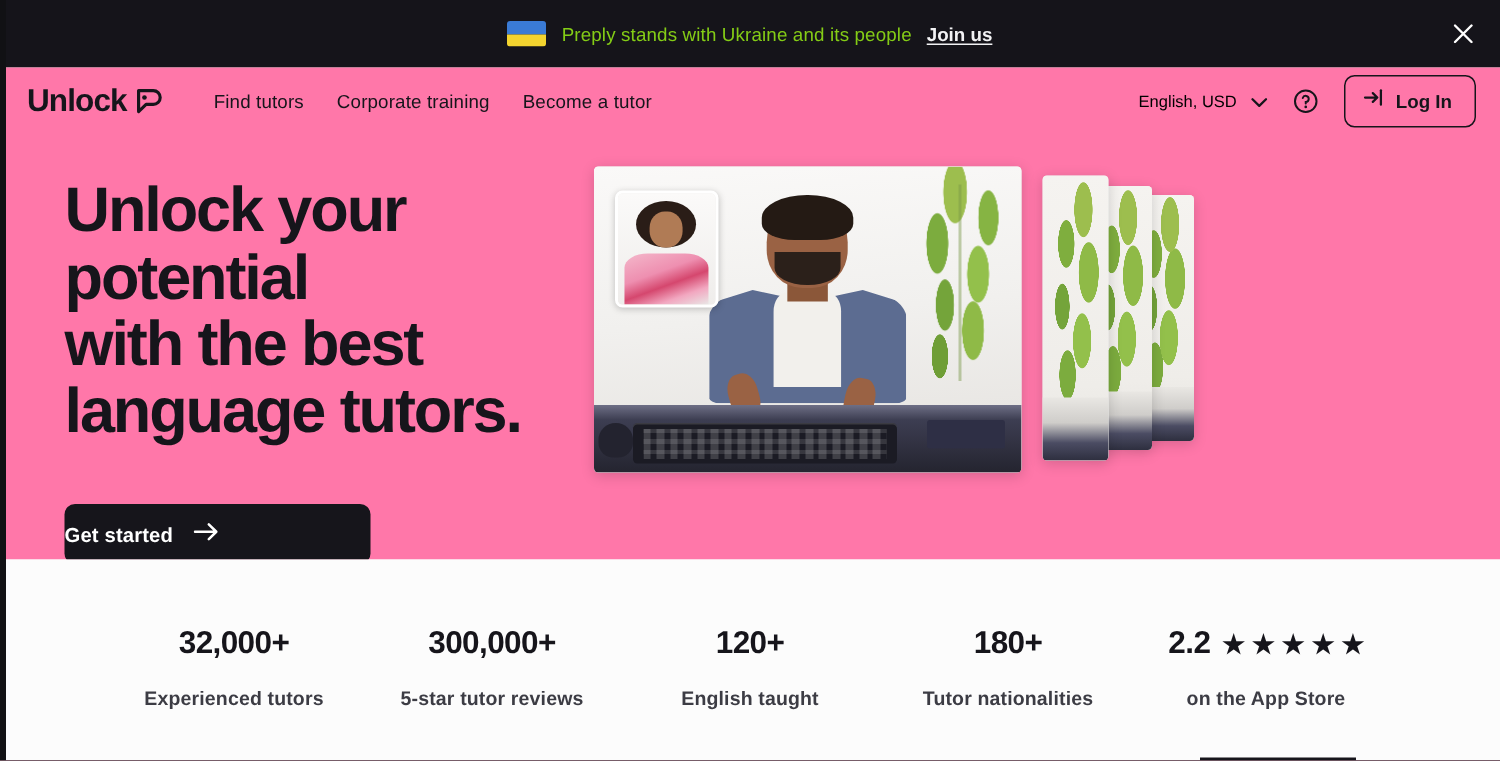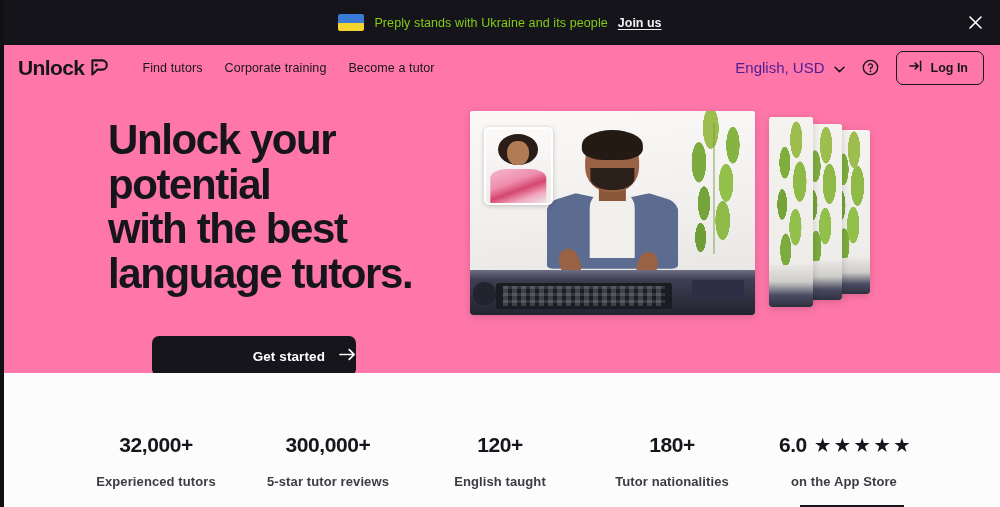--- a/index.html
+++ b/index.html
@@ -63,44 +63,43 @@
 
   .nav-links { display:flex; align-items:center; gap:22px; }
   .nav-link {
     font-size:12.5px; color:#16151B; cursor:pointer; white-space:nowrap;
     letter-spacing:.1px;
   }
   .nav-right { margin-left:auto; display:flex; align-items:center; gap:17px; }
   .locale {
     display:flex; align-items:center; gap:9px; cursor:pointer;
   }
-  .locale-label { font-size:15px; color:#4c1d95; white-space:nowrap; }
+  .locale-label { font-size:11px; color:#000000; white-space:nowrap; }
   .help-icon { width:17px; height:17px; cursor:pointer; display:block; }
   .login-btn {
     display:flex; align-items:center; gap:8px;
     border:1.4px solid #16151B; border-radius:7px;
     padding:7px 15px 7px 12px; cursor:pointer; background:transparent;
   }
   .login-label { font-size:12.5px; font-weight:700; color:#16151B; white-space:nowrap; }
 
   
   .hero-body { position:relative; display:flex; padding:14px 0 0 0; }
-  .hero-left { padding-left:108px; padding-top:14px; width:470px; }
+  .hero-left { padding-left:43px; padding-top:14px; width:396px; }
   .headline {
     font-size:42px; line-height:1.06; font-weight:800;
     color:#16151B; letter-spacing:-1.4px;
   }
   .cta-btn {
     margin-top:40px;
     width:204px; height:40px;
     background:#16151B; color:#FFFFFF;
     border:none; border-radius:7px;
-    display:flex; align-items:center; justify-content:flex-end; gap:14px;
+    display:flex; align-items:center; justify-content:flex-start; gap:14px;
     cursor:pointer;
-    margin-left:44px;
   }
   .cta-label { font-size:13.5px; font-weight:700; letter-spacing:.1px; }
 
   
   .hero-right { position:relative; flex:1; }
   .slide {
     position:absolute; border-radius:3px; overflow:hidden;
     background:#EFEFEF;
     box-shadow:0 2px 9px rgba(0,0,0,.16);
   }
@@ -224,21 +223,21 @@
     position:absolute; left:50%; bottom:0; transform:translateX(-50%);
     width:86%; height:46%; border-radius:28% 28% 0 0;
     background:linear-gradient(160deg,#F4B8CB 0%,#EE8FB0 38%,#D5476E 58%,#F2A7C0 78%,#E9E7E6 100%);
   }
 
   
   .stats {
     position:relative; width:100%; height:auto;
     background:#FCFCFC;
     display:flex; align-items:flex-start; justify-content:center;
-    gap:0; padding:60px 70px 0 70px;
+    gap:0; padding:44px 70px 0 70px;
   }
   .stat { flex:1; text-align:center; }
   .stat-value {
     font-size:21px; font-weight:800; color:#16151B;
     letter-spacing:-.4px; line-height:1.15;
     display:flex; align-items:center; justify-content:center; gap:3px;
   }
   .stat-label {
     margin-top:17px; font-size:13px; color:#3C3C44; letter-spacing:.1px;font-weight:bold;
   }
@@ -406,21 +405,21 @@
       <div class="stat-label">English taught</div>
     </div>
 
     <div class="stat">
       <div class="stat-value">180+</div>
       <div class="stat-label">Tutor nationalities</div>
     </div>
 
     <div class="stat">
       <div class="stat-value">
-        <span>6.0</span>
+        <span>2.2</span>
         <span class="stars">
             <span class="star">★</span>
             <span class="star">★</span>
             <span class="star">★</span>
             <span class="star">★</span>
             <span class="star">★</span>
           </span>
       </div>
       <div class="stat-label">on the App Store</div>
     </div>

